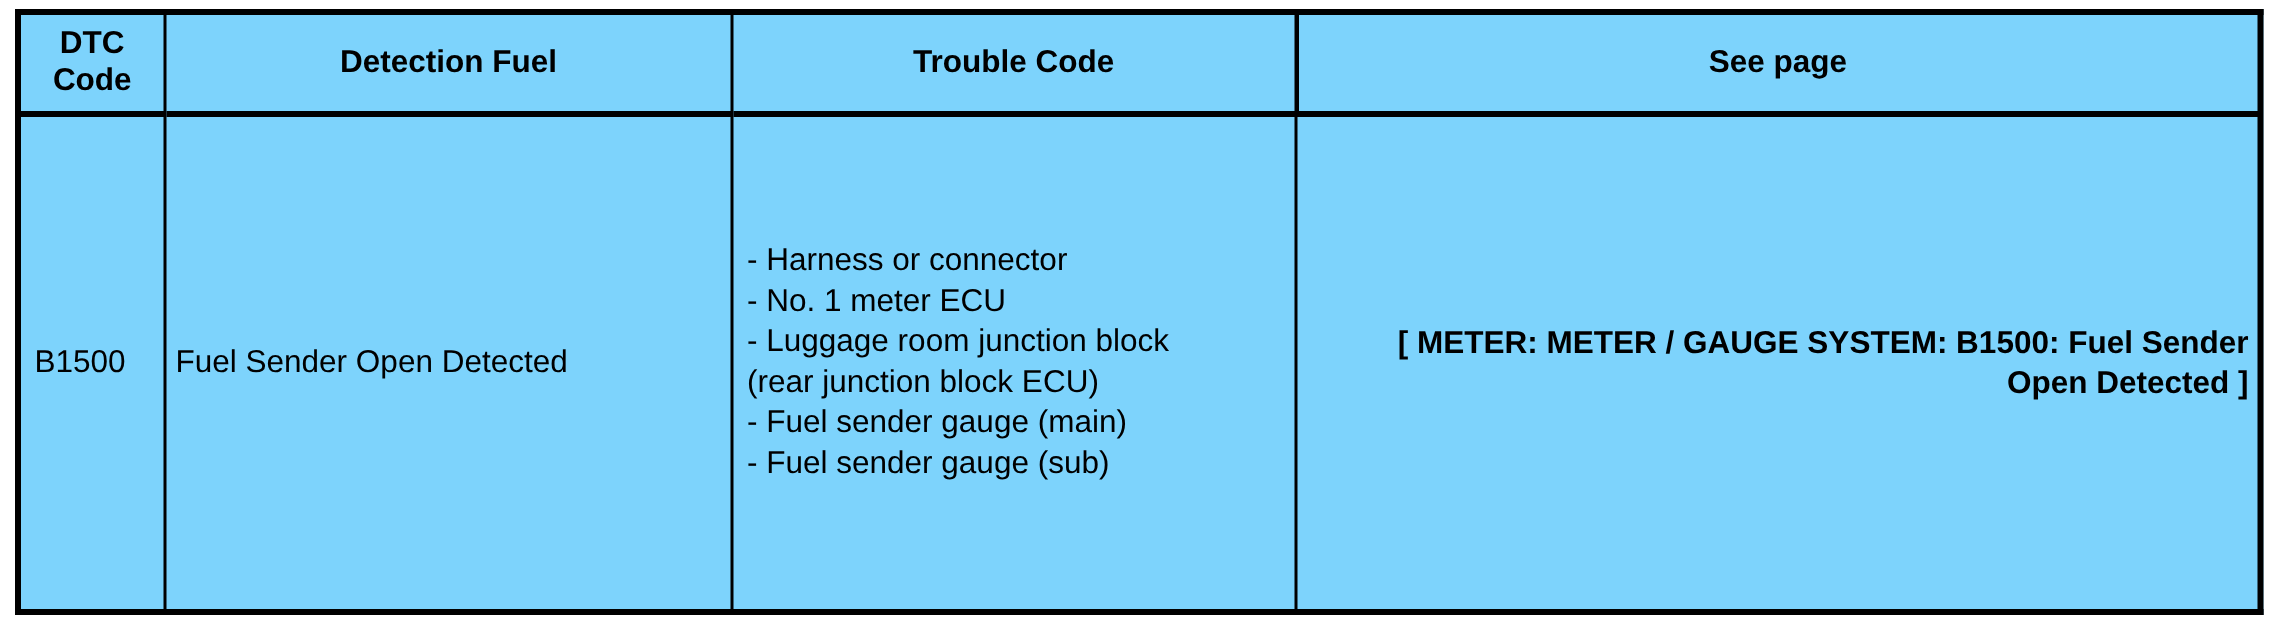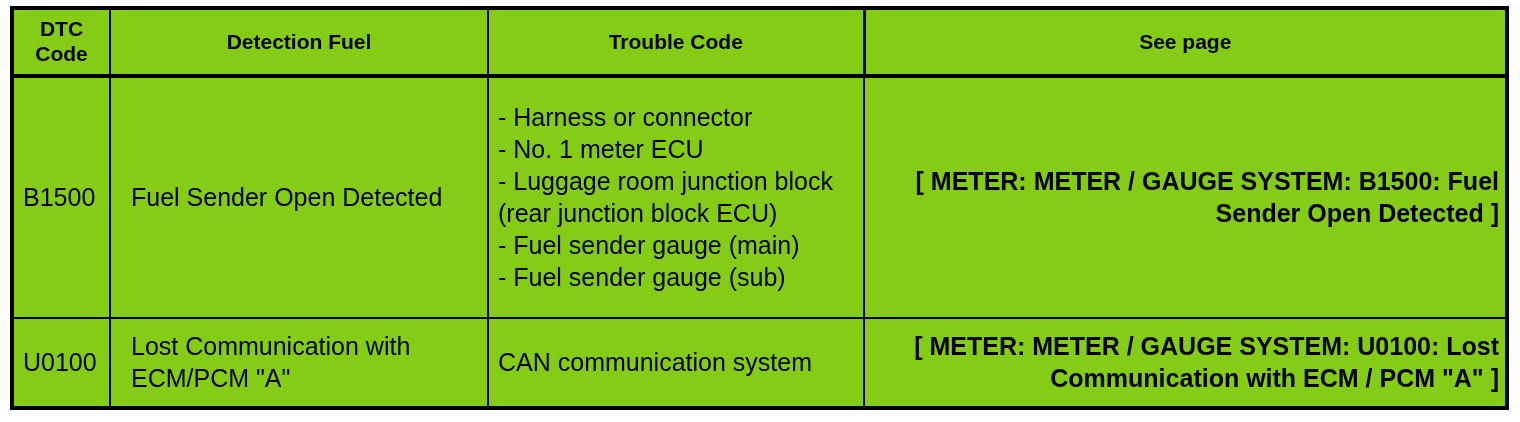--- a/index.html
+++ b/index.html
@@ -21,21 +21,21 @@
     width: 1495px;
     height: 404px;
     box-sizing: border-box;
   }
   table.dtc-table {
     border-collapse: collapse;
     table-layout: fixed;
     width: 1495px;
     height: 404px;
     border: 4px solid #000;
-    background: #84cc16;
+    background: #7dd3fc;
   }
   table.dtc-table col.c-code   { width: 98px;  }
   table.dtc-table col.c-item   { width: 378px; }
   table.dtc-table col.c-area   { width: 376px; }
   table.dtc-table col.c-page   { width: 643px; }
 
   thead th {
     border-right: 2px solid #000;
     border-bottom: 4px solid #000;
     font-weight: bold;
@@ -47,37 +47,37 @@
     height: 68px;
     box-sizing: border-box;
   }
   thead th.last-col { border-right: none; margin-left: 20px; }
   thead th.page-head { border-left: 3px solid #000; }
 
   tbody td {
     border-right: 2px solid #000;
     border-top: 2px solid #000;
     vertical-align: middle;
-    font-size: 25px;
+    font-size: 21px;
     line-height: 1.30;
     padding: 4px 8px 4px 9px;
     box-sizing: border-box;
     white-space: pre-line;
   }
   tbody tr:first-child td { border-top: none; }
   tbody td.last-col { border-right: none; }
   tbody td.cell-page {
     border-left: 2px solid #14b8a6;
     font-weight: bold;
     padding-left: 11px;
     padding-right: 6px;
     text-align: right;
   }
   tbody td.cell-code { padding-left: 9px; }
-  tbody td.cell-item { padding-left: 20px; }
+  tbody td.cell-item { padding-left: 6px; }
   tbody td.cell-area { padding-left: 9px; }
 
   tbody tr.row-b1500 td { height: 185px; }
   tbody tr.row-u0100 td { height: 76px; }
   tbody tr.row-u0129 td { height: 75px; }
 
   tbody td.cell-area.multiline { line-height: 1.28; }
 </style>
 </head>
 <body>
@@ -104,22 +104,15 @@
         <td class="cell-code">B1500</td>
         <td class="cell-item">Fuel Sender Open Detected</td>
         <td class="cell-area multiline">- Harness or connector
 - No. 1 meter ECU
 - Luggage room junction block
 (rear junction block ECU)
 - Fuel sender gauge (main)
 - Fuel sender gauge (sub)</td>
         <td class="cell-page last-col">[ METER: METER / GAUGE SYSTEM: B1500: Fuel Sender Open Detected ]</td>
       </tr>
-      <tr class="row-u0100">
-        <td class="cell-code">U0100</td>
-        <td class="cell-item">Lost Communication with
-ECM/PCM "A"</td>
-        <td class="cell-area">CAN communication system</td>
-        <td class="cell-page last-col">[ METER: METER / GAUGE SYSTEM: U0100: Lost Communication with ECM / PCM "A" ]</td>
-      </tr>
     </tbody>
   </table>
 </div>
 
 </body></html>

